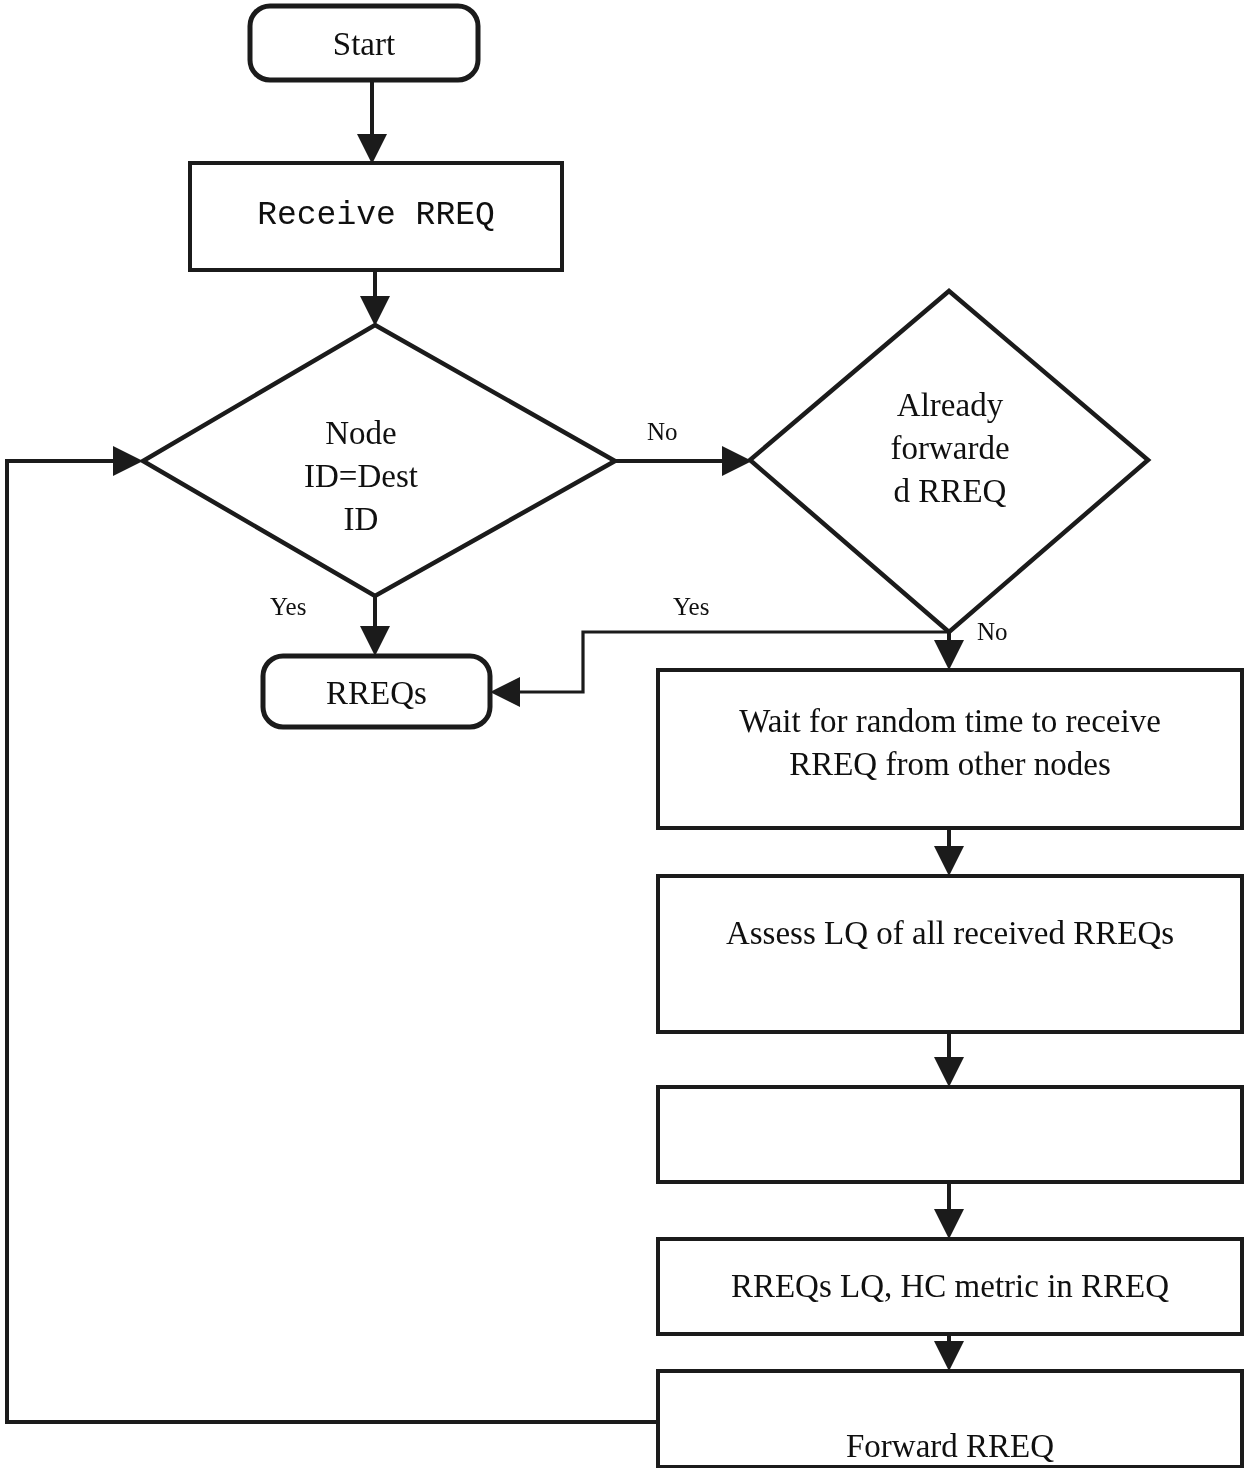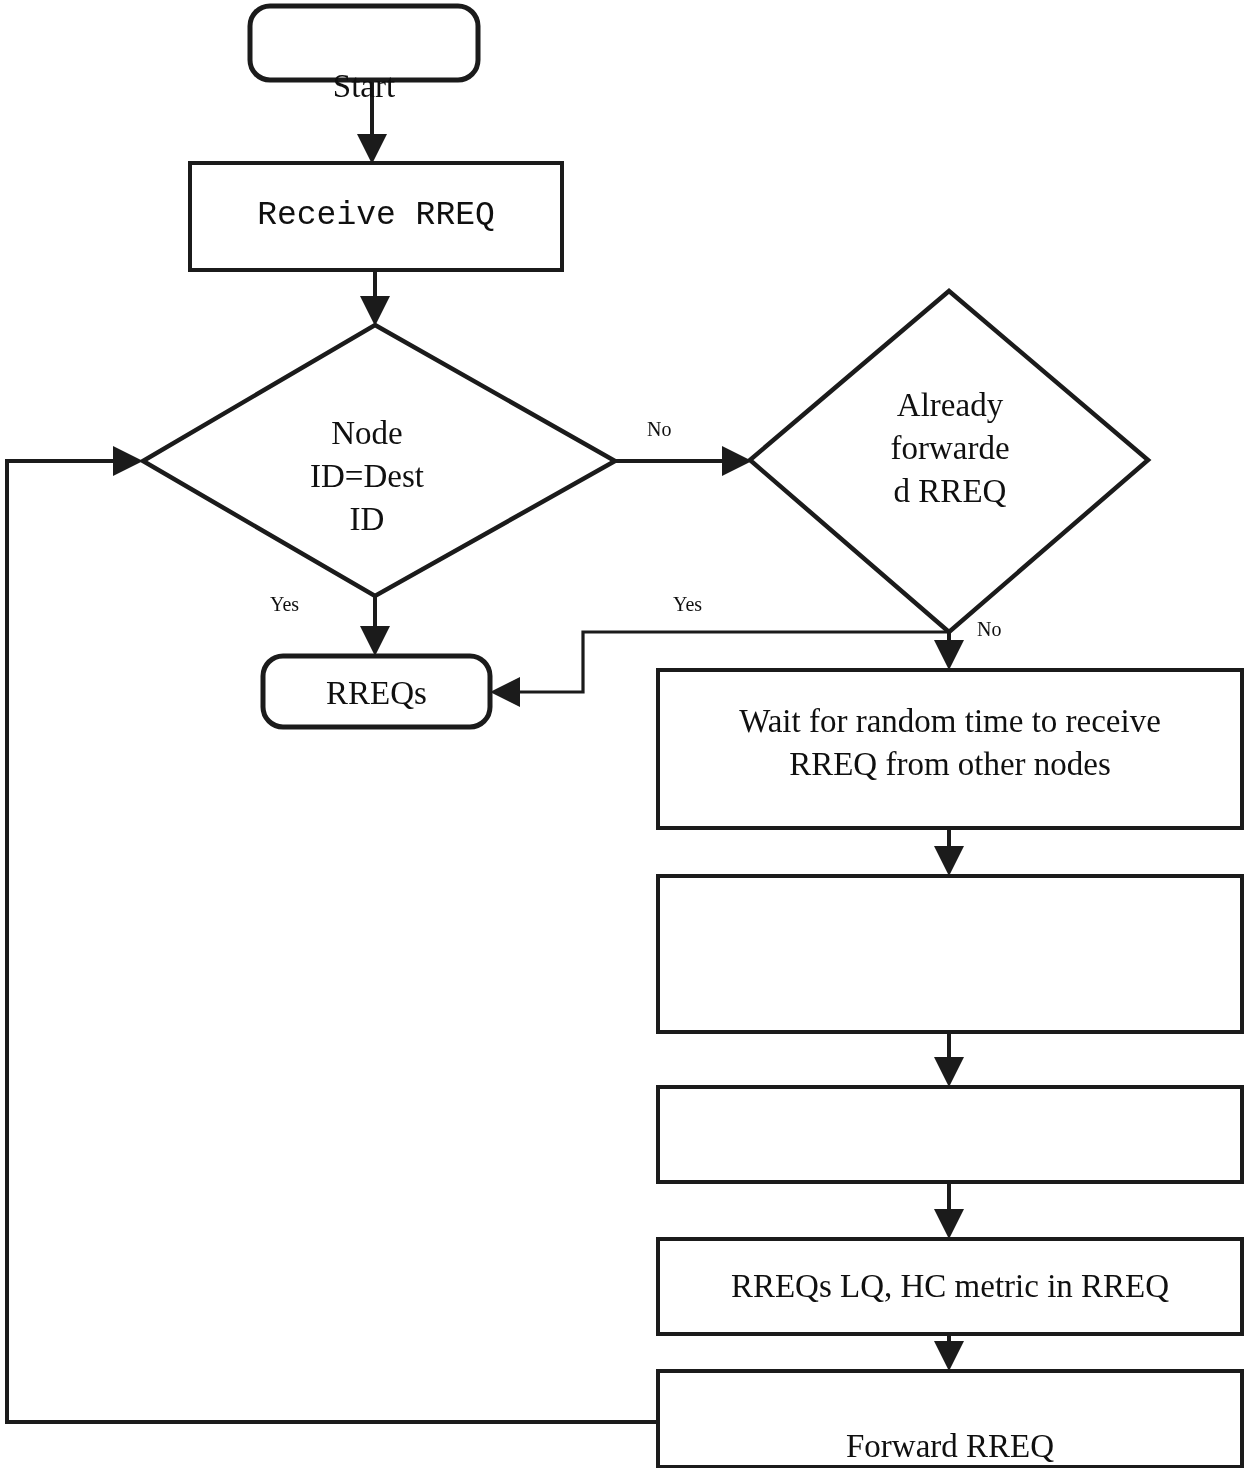--- a/index.html
+++ b/index.html
@@ -60,21 +60,21 @@
     color: #101010;
     font-size: 33px;
     line-height: 1.30;
     text-align: center;
     white-space: pre-line;
     pointer-events: none;
   }
   .edge-label {
     position: absolute;
     color: #101010;
-    font-size: 20px;
+    font-size: 25px;
     line-height: 1;
     white-space: nowrap;
     pointer-events: none;
     font-family: Liberation Serif, serif;
   }
 </style>
 </head>
 <body>
 
 <div id="canvas">
@@ -129,37 +129,38 @@
     <polygon class="arrowhead" points="949,1239 934,1209 964,1209"></polygon>
 
     <path class="conn" d="M 949 1334 L 949 1351"></path>
     <polygon class="arrowhead" points="949,1371 934,1341 964,1341"></polygon>
 
     <path class="conn" d="M 658 1422 L 7 1422 L 7 461 L 121 461"></path>
     <polygon class="arrowhead" points="143,461 113,446 113,476"></polygon>
 
   </svg>
 
-  <div class="node-label" style="left:250px; top:23px; width:228px;margin-top:42px;">Start</div>
+  <div class="node-label" style="left:250px; top:23px; width:228px;">Start</div>
 
   <div class="node-label" style="left:190px; top:195px; width:372px;font-family:Liberation Mono, monospace;">Receive RREQ</div>
 
-  <div class="node-label" style="left:242px; top:412px; width:250px;">Node
+  <div class="node-label" style="left:236px; top:412px; width:250px;">Node
 ID=Dest
 ID</div>
 
   <div class="node-label" style="left:840px; top:384px; width:220px;">Already
 forwarde
 d RREQ</div>
 
   <div class="node-label" style="left:263px; top:672px; width:227px;">RREQs</div>
 
   <div class="node-label" style="left:658px; top:700px; width:584px;">Wait for random time to receive
 RREQ from other nodes</div>
 
+  <div class="node-label" style="left:658px; top:912px; width:584px;">Assess LQ of all received RREQs</div>
 
 
   <div class="node-label" style="left:658px; top:1265px; width:584px;">RREQs LQ, HC metric in RREQ</div>
 
   <div class="node-label" style="left:658px; top:1397px; width:584px;margin-top:28px;">Forward RREQ</div>
 
   <div class="edge-label" style="left:270px; top:594px;">Yes</div>
 
   <div class="edge-label" style="left:647px; top:419px;">No</div>
 

